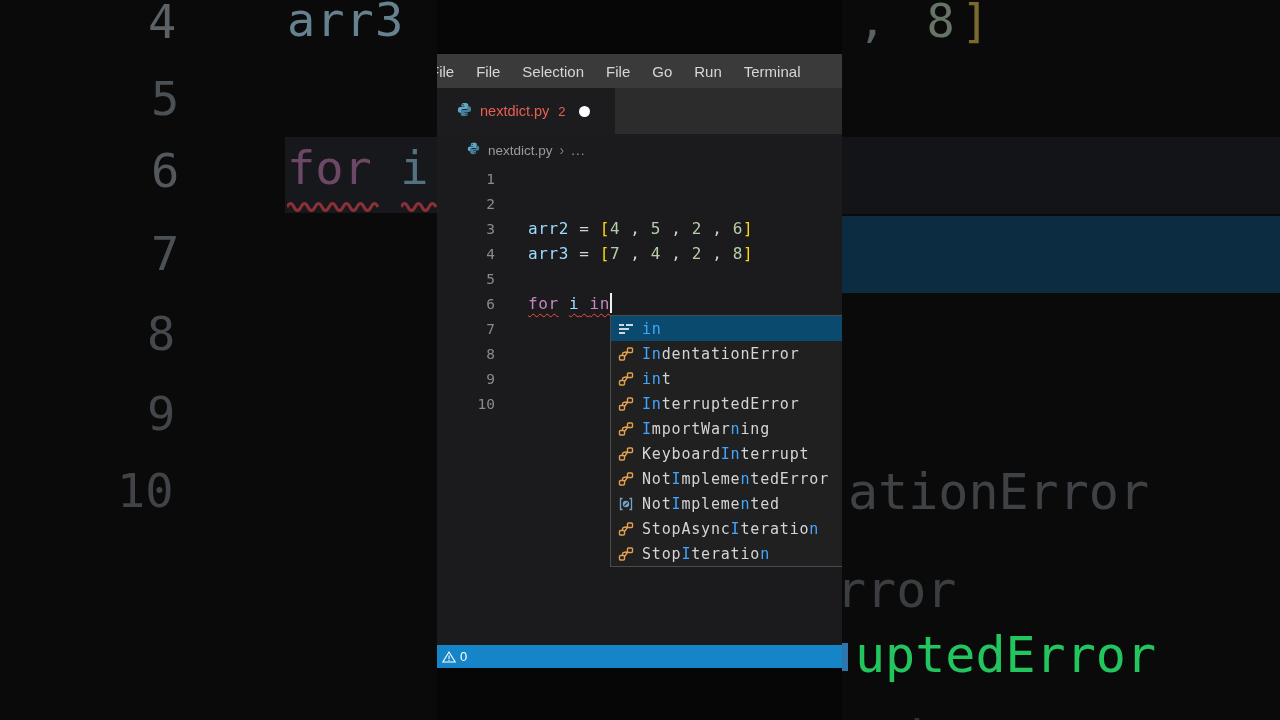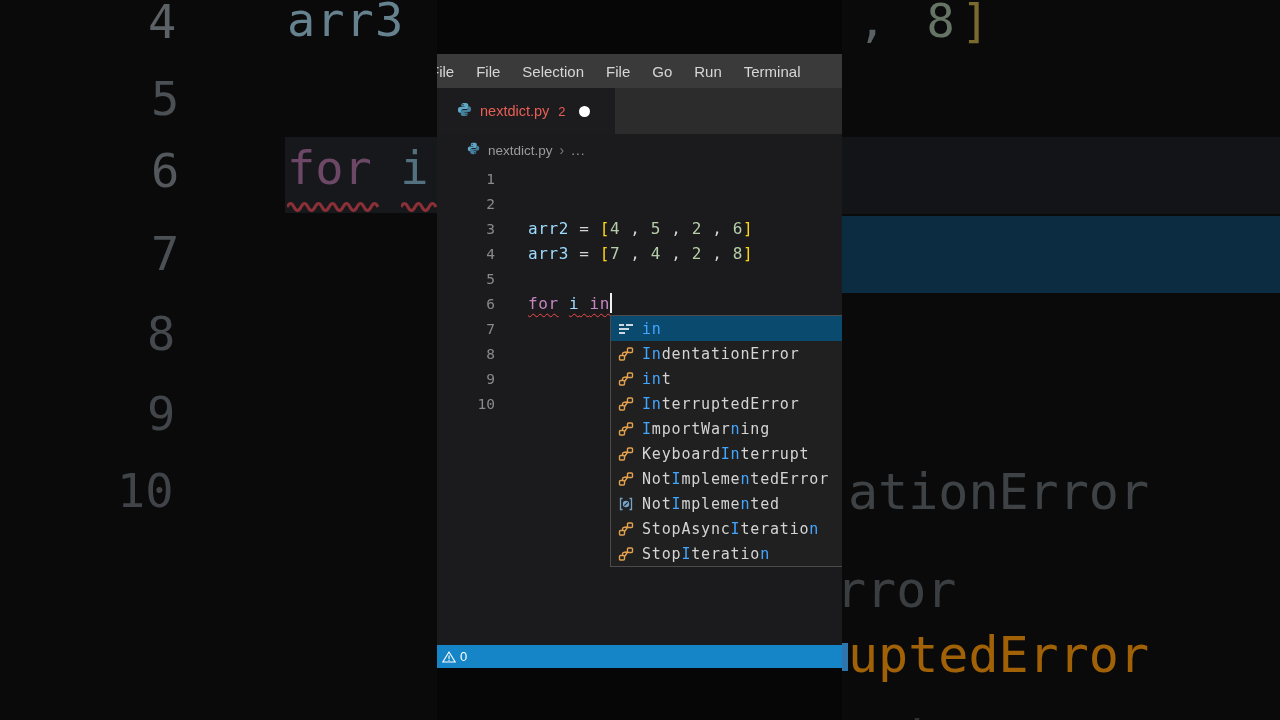--- a/index.html
+++ b/index.html
@@ -28,21 +28,21 @@
   .bfor { left:287px; top:140px; font-size:47px; }
   .bfor .kw { color:#6d4866; }
   .bfor .vr { color:#54717f; }
   .btop { left:16px; top:-7px; font-size:47px; letter-spacing:6px; }
   .btop .c1 { color:#5a6164; }
   .btop .c2 { color:#657465; }
   .btop .c3 { color:#7a6a2e; }
   .bfrag { font-size:50px; }
   .bf0 { left:6px;  top:462px; color:#3e4245; }
   .bf1 { left:-6px; top:548px; color:#3a3e41;margin-top:12px; }
-  .bf2 { left:6px;  top:625px; color:#a16207; }
+  .bf2 { left:13px;  top:625px; color:#22c55e; }
   .bf3 { left:2px;  top:706px; color:#2f3336; }
   .bgsq { position:absolute; }
 
   
   #strip { position:absolute; left:437px; top:0; width:405px; height:720px; background:#060607; }
 
   
   #vswin { position:absolute; left:0; top:54px; width:405px; height:614px; background:#1b1b1d; overflow:hidden; }
 
   #menubar { height:34px; background:#3a3a3b; display:flex; align-items:center; gap:22px; overflow:hidden; }

